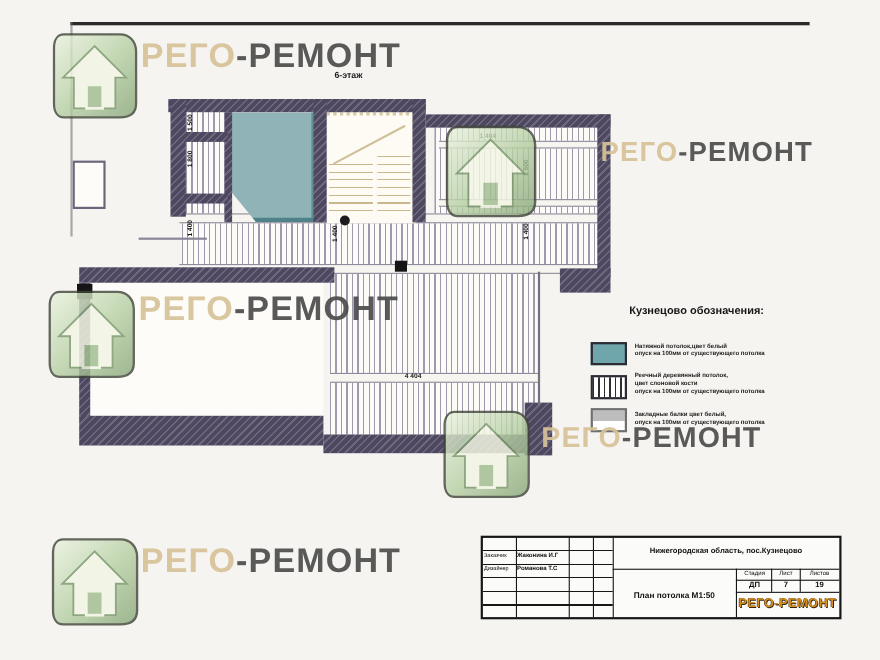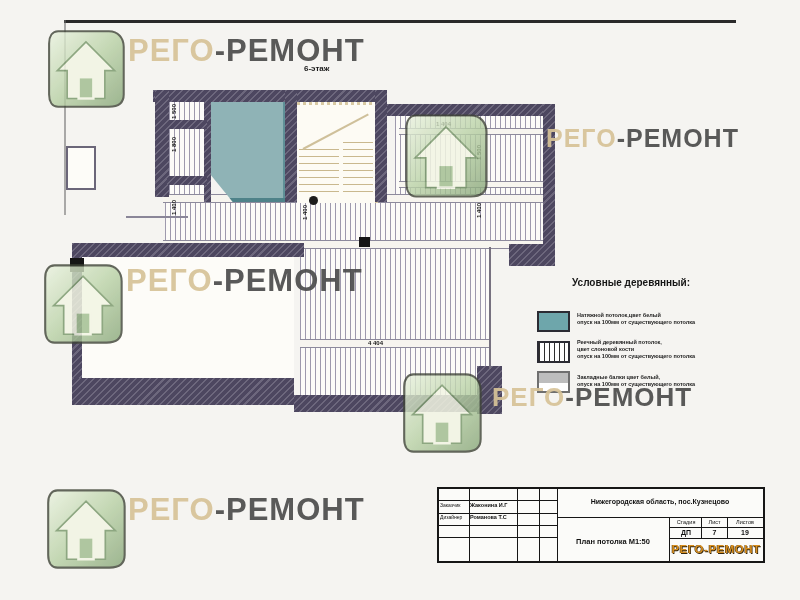--- a/index.html
+++ b/index.html
@@ -131,21 +131,21 @@
     <span class="abs dim v" style="left:171px;top:137px;">1 800</span>
     <span class="abs dim v" style="left:171px;top:200px;">1 400</span>
     <span class="abs dim v" style="left:302px;top:205px;">1 400</span>
     <span class="abs dim v" style="left:476px;top:145px;">1 500</span>
     <span class="abs dim v" style="left:476px;top:203px;">1 400</span>
     <span class="abs dim" style="left:436px;top:121px;">1 404</span>
     <span class="abs dim" style="left:368px;top:340px;">4 404</span>
   </div>
 
   <div>
-    <div class="abs legend-title" style="left:572px;top:277px;">Условные деревянный:</div>
+    <div class="abs legend-title" style="left:572px;top:277px;">Кузнецово обозначения:</div>
 
     <div class="abs sw sw-teal" style="left:537px;top:311px;"></div>
     <div class="abs leg-text" style="left:577px;top:312px;">
       <div>Натяжной потолок,цвет белый</div>
       <div>опуск на 100мм от существующего потолка</div>
     </div>
 
     <div class="abs sw sw-slat" style="left:537px;top:341px;height:22px;"></div>
     <div class="abs leg-text" style="left:577px;top:339px;">
       <div>Реечный деревянный потолок,</div>

